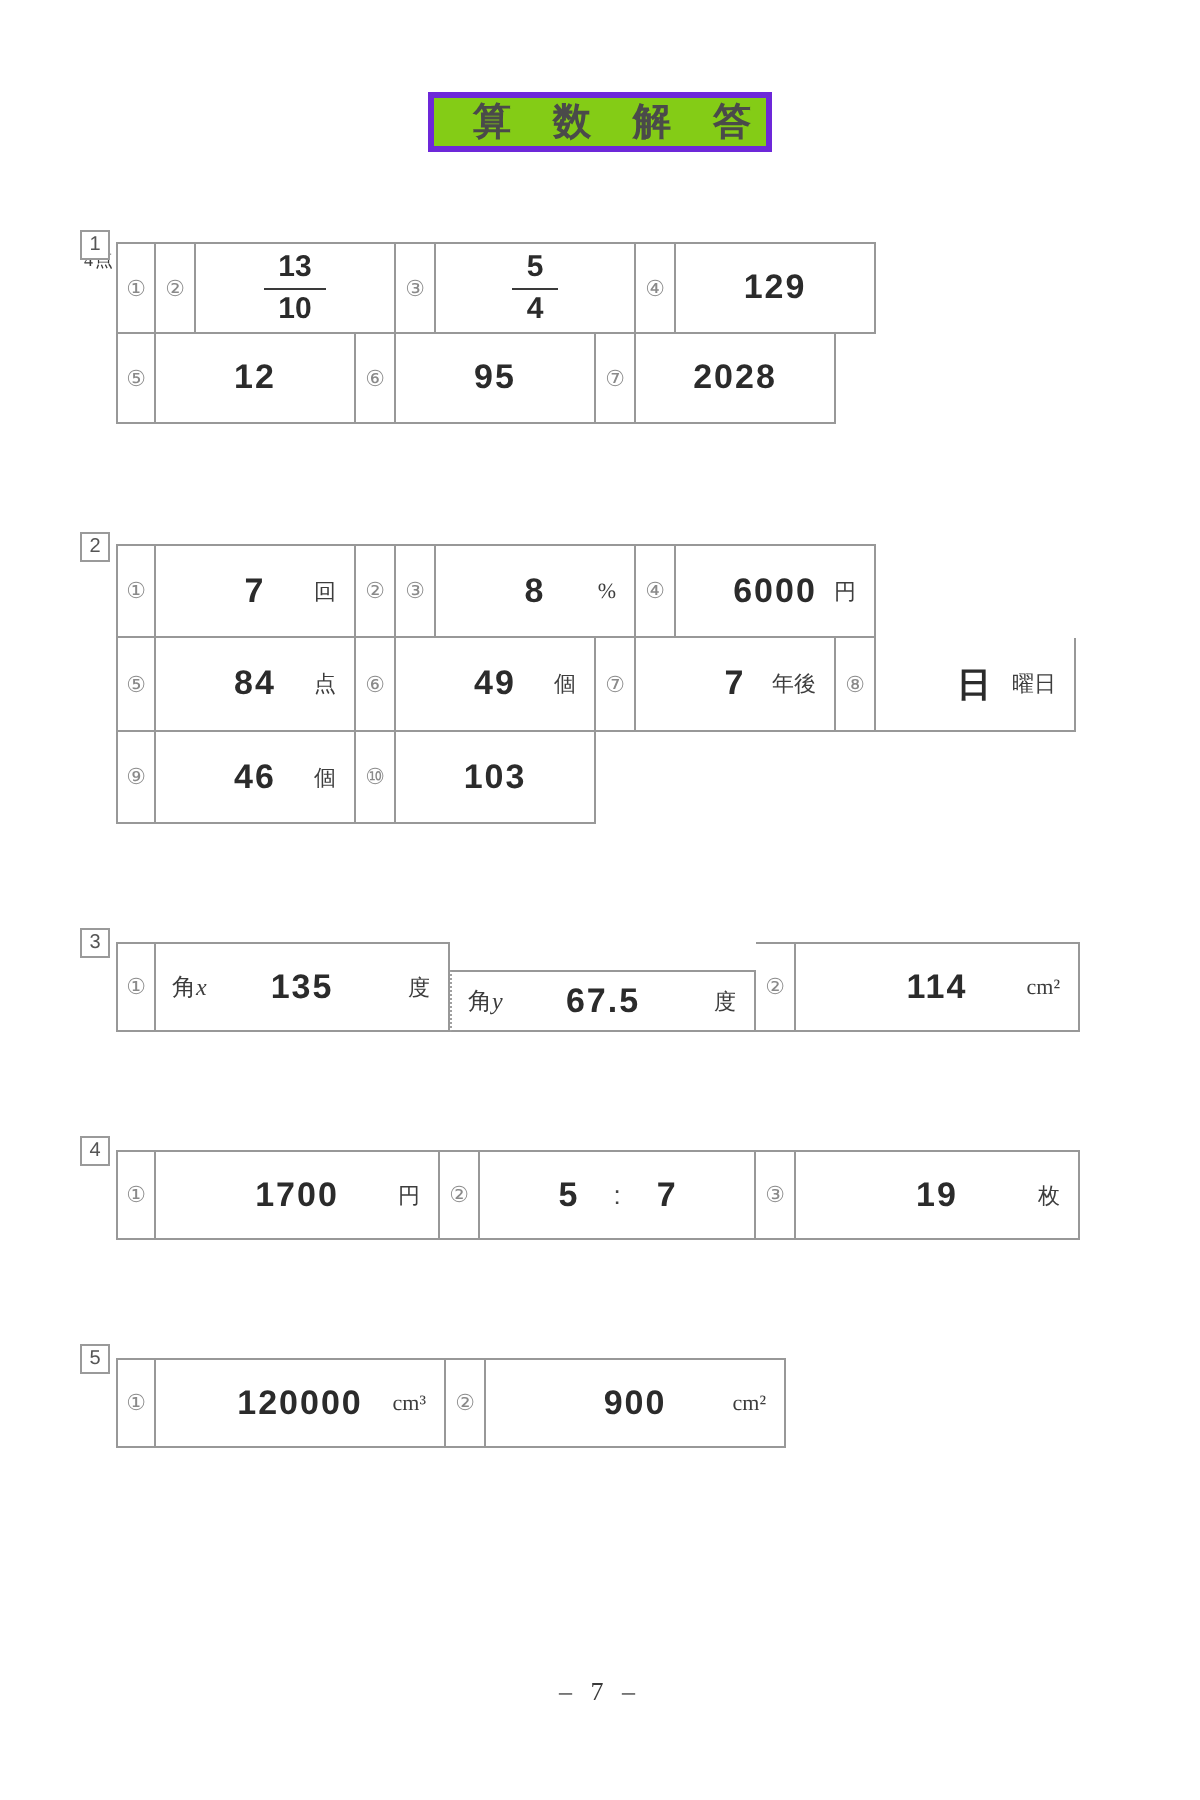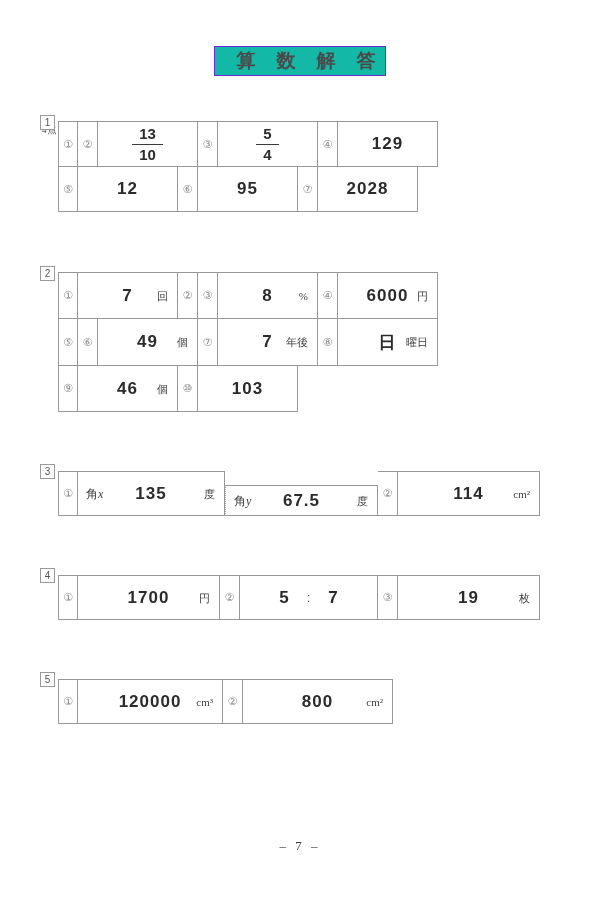--- a/index.html
+++ b/index.html
@@ -3,22 +3,22 @@
 <meta charset="utf-8">
 <style>
   html,body{margin:0;padding:0;}
   body{
     width:600px;height:900px;background:#ffffff;position:relative;overflow:hidden;
     font-family:"Liberation Sans","DejaVu Sans",sans-serif;color:#2b2b2b;
   }
   
   .title-box{
     position:absolute;left:214px;top:46px;width:172px;height:30px;
-    border:1px solid #6d28d9;box-sizing:border-box;
-    display:flex;align-items:center;justify-content:center;background:#14b8a6;padding-left:12px;
+    border:3px solid #6d28d9;box-sizing:border-box;
+    display:flex;align-items:center;justify-content:center;background:#84cc16;padding-left:12px;
   }
   .title-box .title-text{
     font-family:"Liberation Sans","DejaVu Sans",sans-serif;
     font-size:19px;font-weight:bold;color:#4a4a4a;
     letter-spacing:21px;margin-right:-21px;white-space:nowrap;
   }
   .points-note{
     position:absolute;left:42px;top:92px;font-size:9px;color:#3a3a3a;
     font-family:"Liberation Serif","DejaVu Serif",serif;letter-spacing:1px;margin-top:32px;
   }
@@ -134,20 +134,24 @@
       <span class="unit">%</span>
     </div>
     <div class="cell lbl" style="width:20px;">④</div>
     <div class="cell" style="width:100px;">
       <span class="val">6000</span>
       <span class="unit">円</span>
     </div>
   </div>
   <div class="row" style="height:47px;">
     <div class="cell lbl" style="width:20px;">⑤</div>
+    <div class="cell" style="width:100px;">
+      <span class="val">84</span>
+      <span class="unit">点</span>
+    </div>
     <div class="cell lbl" style="width:20px;">⑥</div>
     <div class="cell" style="width:100px;">
       <span class="val">49</span>
       <span class="unit">個</span>
     </div>
     <div class="cell lbl" style="width:20px;">⑦</div>
     <div class="cell" style="width:100px;">
       <span class="val">7</span>
       <span class="unit">年後</span>
     </div>
@@ -219,19 +223,19 @@
 <div class="num-box" style="left:40px;top:672px;">5</div>
 <div class="tbl" style="left:58px;top:679px;">
   <div class="row" style="height:45px;">
     <div class="cell lbl" style="width:20px;">①</div>
     <div class="cell" style="width:145px;">
       <span class="val">120000</span>
       <span class="unit">cm³</span>
     </div>
     <div class="cell lbl" style="width:20px;">②</div>
     <div class="cell" style="width:150px;">
-      <span class="val">800</span>
+      <span class="val">900</span>
       <span class="unit">cm²</span>
     </div>
   </div>
 </div>
 
 <div class="footer">– 7 –</div>
 
 </body></html>

